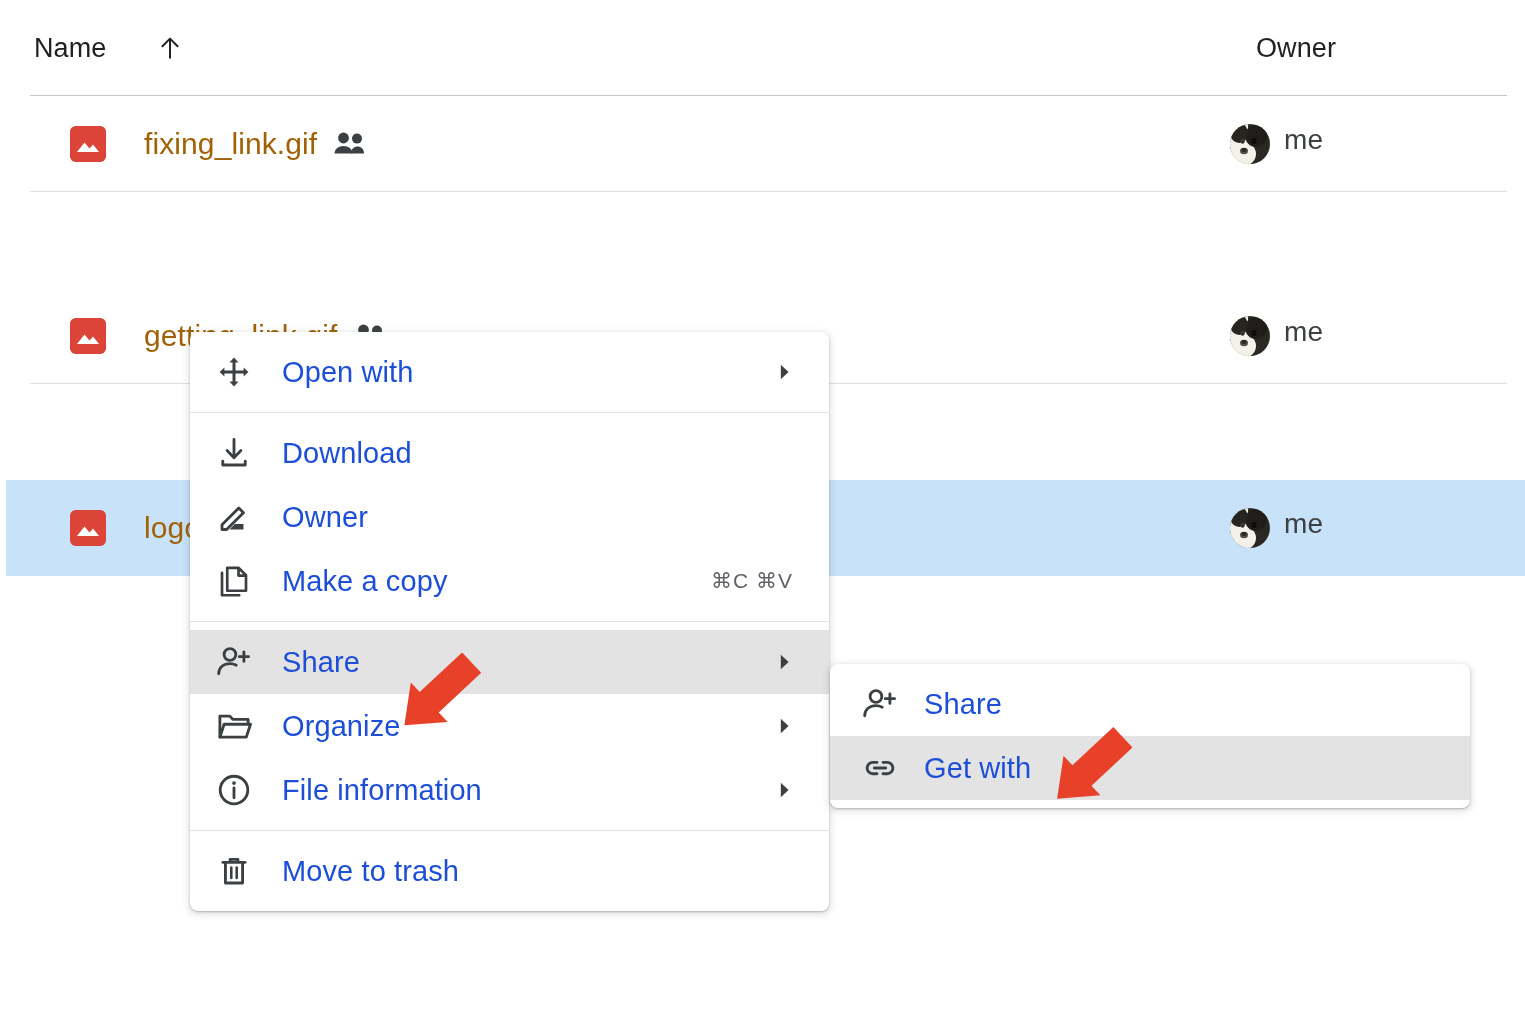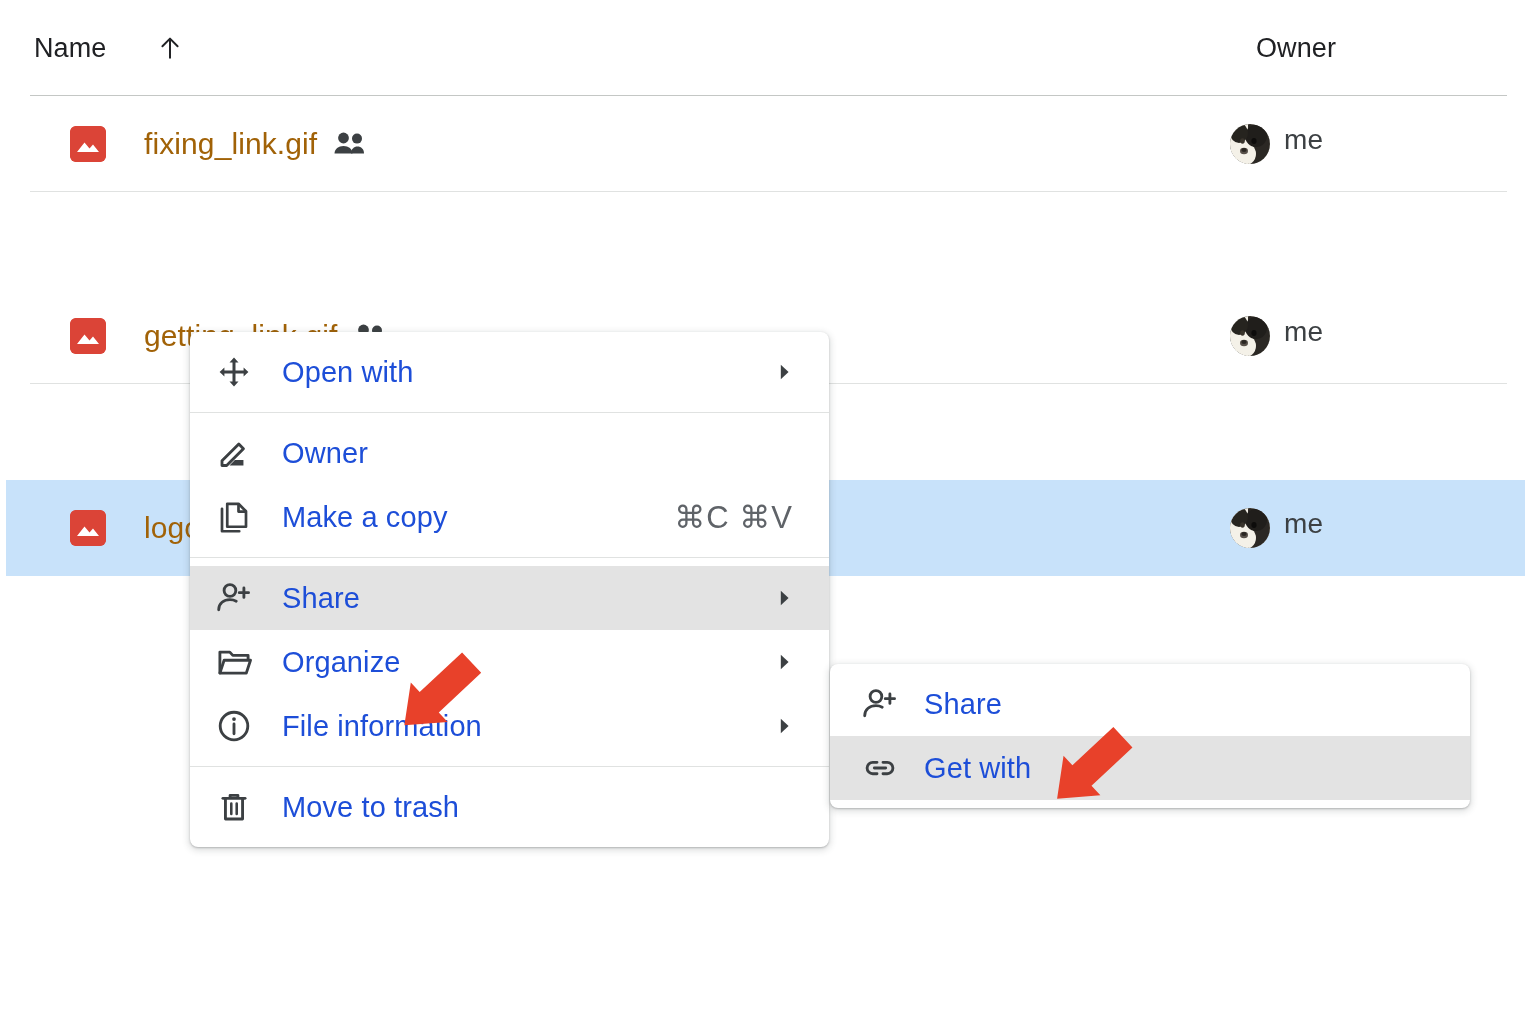--- a/index.html
+++ b/index.html
@@ -174,21 +174,21 @@
     font-size: 29px;
     color: #1d4ed8;
     letter-spacing: .1px;
     white-space: nowrap;
   }
   #context-menu .mi-label { margin-left: 22px; }
   #share-submenu .mi-label { margin-left: 18px; }
 
   .mi-shortcut {
     margin-left: auto;
-    font-size: 31px;
+    font-size: 21px;
     color: #5f6368;
     letter-spacing: 1px;
     white-space: nowrap;
     padding-right: 14px;
   }
   .mi-caret {
     margin-left: auto;
     display: flex;
     align-items: center;
     padding-right: 12px;
@@ -365,20 +365,29 @@
       <span class="mi-label">Open with</span>
       <span class="mi-caret">
         <svg width="22" height="22" viewBox="0 0 24 24">
             <path d="M8.5 4 L17 12 L8.5 20 Z" fill="#3c4043"></path>
           </svg>
       </span>
     </div>
 
     <div class="menu-sep"></div>
 
+    <div class="menu-item">
+      <span class="mi-icon">
+        <svg width="36" height="36" viewBox="0 0 24 24">
+          <path d="M12 3 V14.5 M7.4 10.4 L12 15.2 L16.6 10.4" stroke="#3c4043" stroke-width="1.9" fill="none" stroke-linecap="round" stroke-linejoin="round"></path>
+          <path d="M4.5 17.5 V20 H19.5 V17.5" stroke="#3c4043" stroke-width="1.9" fill="none" stroke-linecap="round" stroke-linejoin="round"></path>
+        </svg>
+      </span>
+      <span class="mi-label">Download</span>
+    </div>
 
     <div class="menu-item">
       <span class="mi-icon">
         <svg width="36" height="36" viewBox="0 0 24 24">
           <path d="M4 17.2 L15.2 6 L18.3 9.1 L7.1 20.3 H4 Z" fill="none" stroke="#3c4043" stroke-width="1.9" stroke-linejoin="round"></path>
           <path d="M12.6 16.6 L18.3 16.6 L18.3 20.3 L9 20.3 Z" fill="#3c4043"></path>
         </svg>
       </span>
       <span class="mi-label">Owner</span>
     </div>

